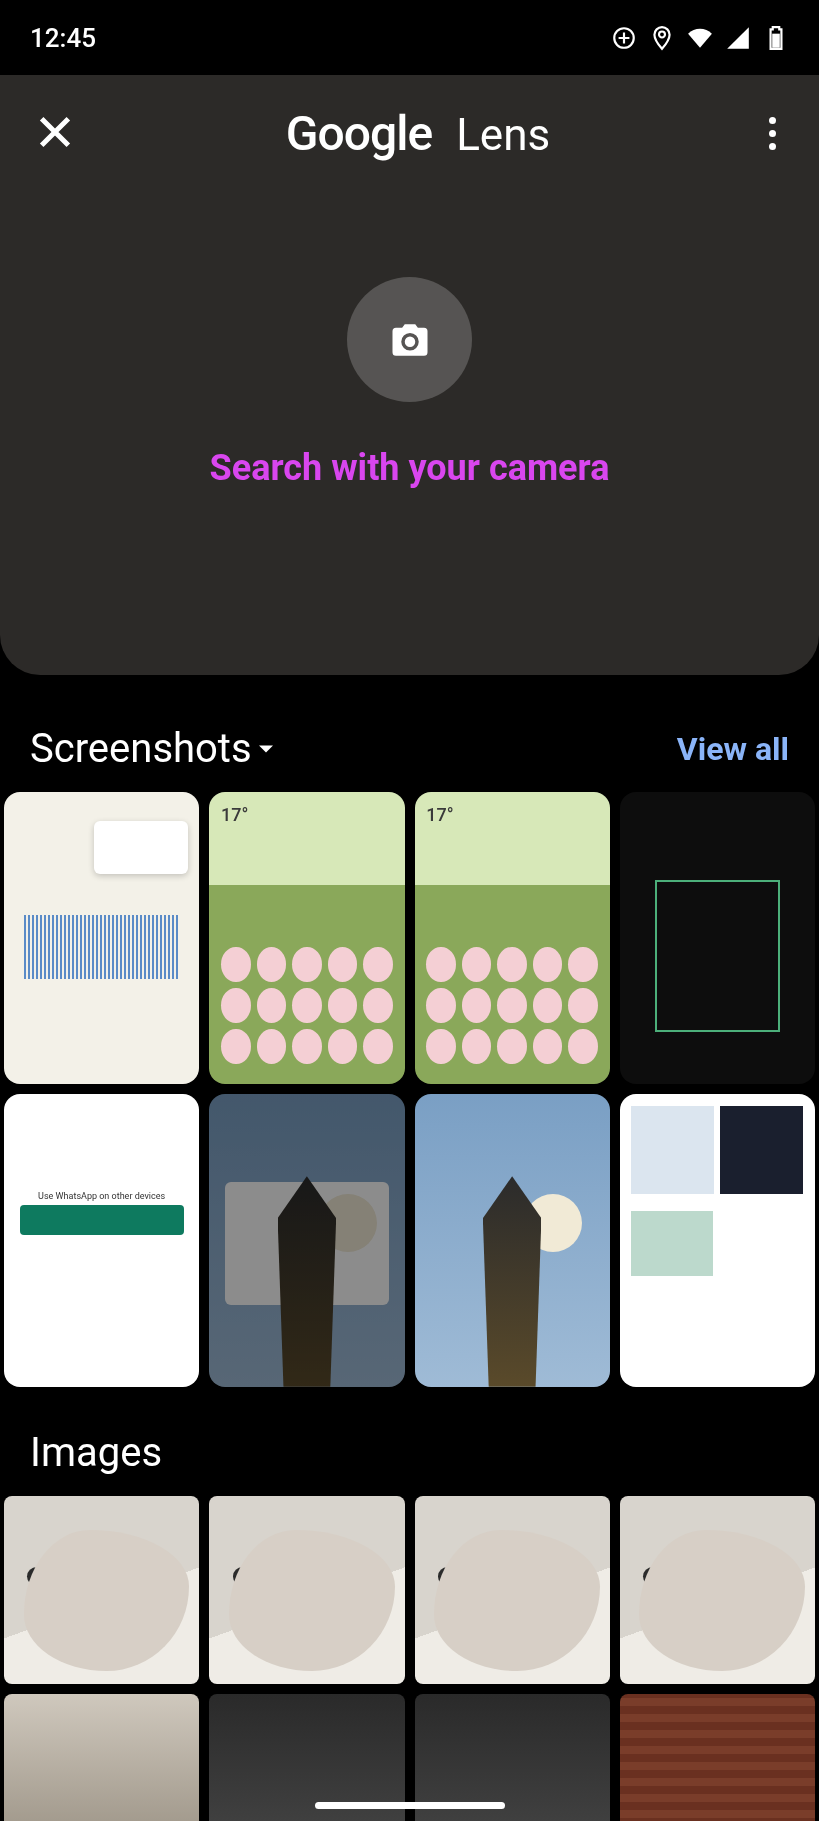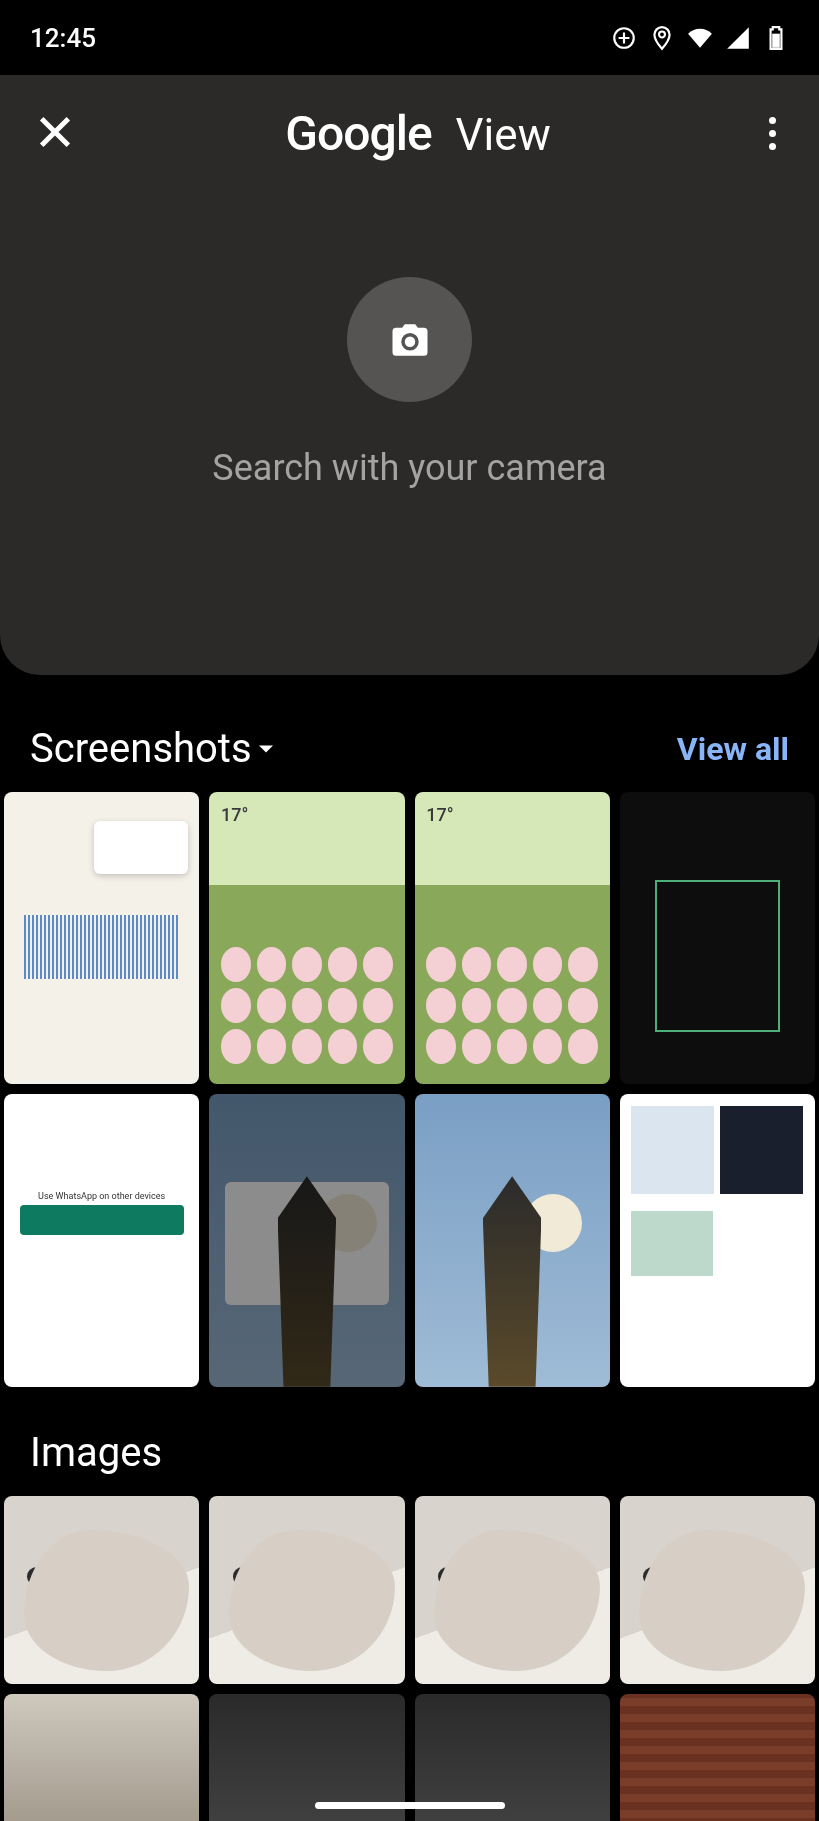--- a/index.html
+++ b/index.html
@@ -47,38 +47,38 @@
   .more-btn { display:flex; flex-direction:column; gap:6px; padding:8px;}
   .more-btn .dot { width:7px; height:7px; background:#fff; border-radius:50%; }
 
   .cam-circle {
     width: 125px; height: 125px; border-radius: 50%;
     background: rgba(255,255,255,0.20);
     display:flex; align-items:center; justify-content:center;
     margin-top: 115px;
   }
   .cam-circle svg { width: 42px; height: 42px; fill:#fff; }
-  .cam-text { margin-top: 45px; font-size: 36px; font-weight: 400; color:#a3a3a3;}
+  .cam-text { margin-top: 45px; font-size: 36px; font-weight: 700; color:#d946ef;}
 
   .section-head {
     display:flex; align-items:center; justify-content:space-between;
     padding: 50px 30px 20px 30px;
   }
   .section-head.images { padding-top: 42px; }
   .dropdown { display:flex; align-items:center; font-size: 40px; font-weight:400; }
   .dropdown svg { width:28px; height:28px; fill:#fff; }
   .view-all { color:#8ab4f8; font-size: 32px; font-weight:700; }
 
   .grid {
     display:grid; grid-template-columns: repeat(4, 1fr);
     gap: 10px; padding: 0 4px;
   }
   .thumb {
     aspect-ratio: 197/295;
-    border-radius: 8px;
+    border-radius: 16px;
     overflow:hidden; position:relative;
     background:#222;
   }
   .thumb.img { aspect-ratio: 197/190; border-radius: 8px; }
 
   
   .ss1 { background: linear-gradient(#f3f1e8,#f3f1e8); }
   .ss1::after{content:""; position:absolute; top:10%; right:6%; width:48%; height:18%; background:#fff; border-radius:6px; box-shadow:0 2px 6px rgba(0,0,0,.2);}
   .ss1::before{content:""; position:absolute; left:10%; right:10%; top:42%; height:22%; background:repeating-linear-gradient(90deg,#5a8bc7 0 2px,transparent 2px 4px);}
   .ss-home { background: linear-gradient(#d7e8b8 0 32%, #8aa85a 32% 100%); position:relative;}
@@ -140,21 +140,21 @@
 
 <div class="camera-panel">
   <div class="header">
     <div class="close-btn">
       <svg viewBox="0 0 24 24">
           <path d="M4 4l16 16M20 4L4 20"></path>
         </svg>
     </div>
     <div class="brand">
       <span class="brand-google">Google</span>
-      <span class="brand-lens">View</span>
+      <span class="brand-lens">Lens</span>
     </div>
     <div class="more-btn">
       <div class="dot"></div>
         <div class="dot"></div>
         <div class="dot"></div>
     </div>
   </div>
   <div class="cam-circle">
     <svg viewBox="0 0 24 24">
         <path d="M9 3l-1.5 2H4a2 2 0 00-2 2v12a2 2 0 002 2h16a2 2 0 002-2V7a2 2 0 00-2-2h-3.5L15 3H9zm3 5a5 5 0 110 10 5 5 0 010-10zm0 2a3 3 0 100 6 3 3 0 000-6z"></path>

